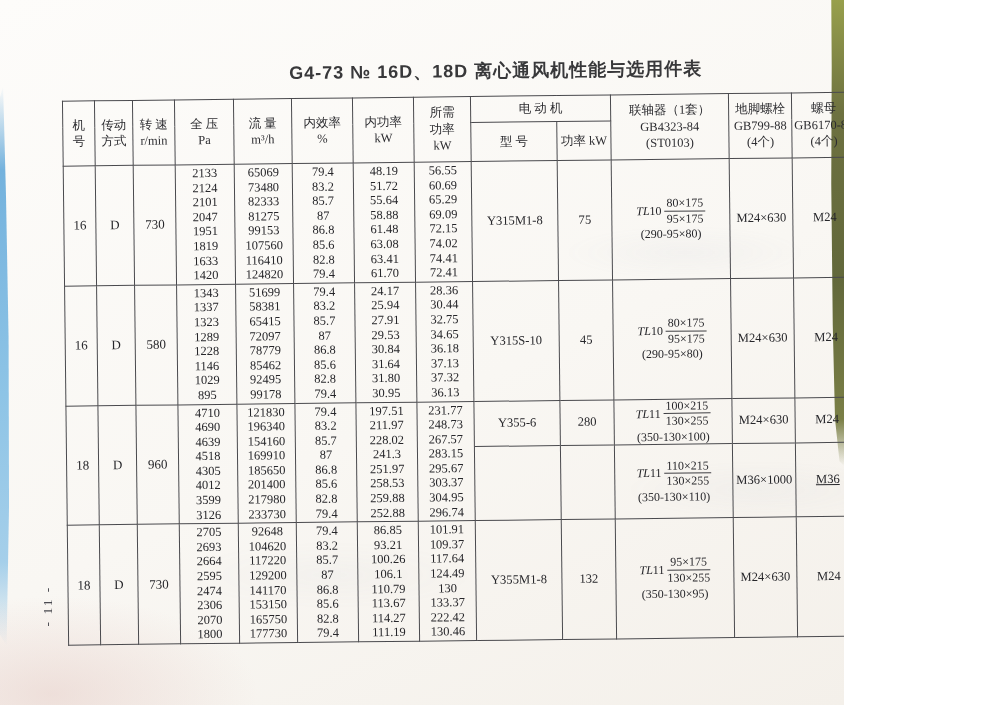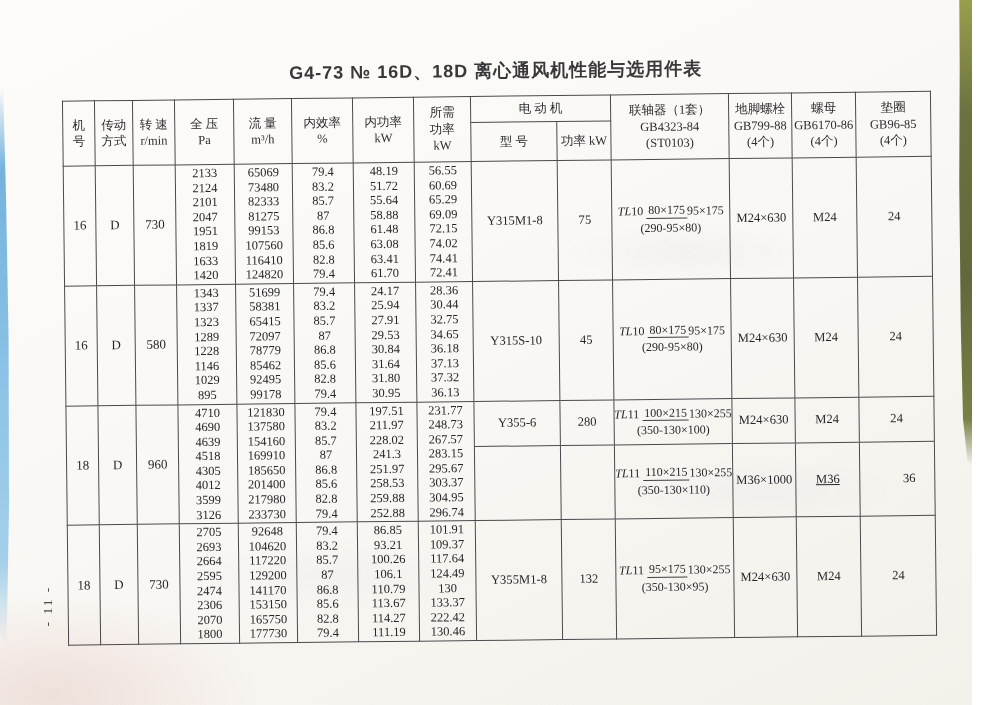--- a/index.html
+++ b/index.html
@@ -1,17 +1,17 @@
 <!DOCTYPE html>
 <html><head>
 <meta charset="utf-8">
 <style>
   html,body{margin:0;padding:0;}
   .viewport{
-    position:relative;width:972px;height:705px;overflow:hidden;
+    position:relative;width:844px;height:705px;overflow:hidden;
     background:linear-gradient(155deg,#fdfcfa 0%,#f9f7f3 55%,#f4f0ea 100%);
     font-family:"Liberation Serif","DejaVu Sans",serif;color:#26262a;
   }
   
   .edge-left{
     position:absolute;left:0;top:86px;width:11px;height:560px;
     background:linear-gradient(to bottom,rgba(110,170,215,0) 0%,#74b2dd 15%,#8ec4e6 55%,#a5cfea 85%,rgba(165,207,234,0) 100%);
     clip-path:polygon(0 2%,28% 0,55% 20%,78% 45%,82% 75%,60% 100%,0 98%);
   }
   .edge-right{
@@ -43,21 +43,21 @@
   td.c-center{text-align:center;vertical-align:middle;font-size:13px;}
   .v-stack{padding:1px 0;}
   .v-stack .vline{height:14.6px;line-height:14.6px;text-align:center;font-size:12.5px;}
   td.split{vertical-align:top;}
   .sec{display:flex;flex-direction:column;align-items:center;justify-content:center;overflow:hidden;}
   .sec-b{border-bottom:1px solid #4a4a4e;}
   .plain-val{font-size:12.6px;text-align:center;line-height:1.2;}
   .coupling{display:flex;flex-direction:column;align-items:center;justify-content:center;}
   .cp-main{display:flex;align-items:center;justify-content:center;gap:3px;font-size:12px;line-height:1.05;}
   .cp-series i{font-style:italic;}
-  .cp-frac{display:inline-flex;text-align:center;}
+  .cp-frac{display:inline-flex;flex-direction:column;text-align:center;}
   .cp-top{border-bottom:1px solid #3f3f43;padding:0 2px 1px;}
   .cp-bot{padding-top:1px;}
   .cp-note{font-size:12px;margin-top:3px;text-align:center;line-height:1.1;}
   .page-num{
     position:absolute;left:18px;top:596px;width:60px;height:20px;
     display:flex;align-items:center;justify-content:center;
     transform:rotate(-90deg);font-size:13.5px;letter-spacing:2px;color:#4a4a50;
   }
 </style>
 </head>
@@ -355,21 +355,21 @@
                 <div class="vline">4518</div>
                 <div class="vline">4305</div>
                 <div class="vline">4012</div>
                 <div class="vline">3599</div>
                 <div class="vline">3126</div>
               </div>
             </td>
             <td>
               <div class="v-stack">
                 <div class="vline">121830</div>
-                <div class="vline">137580</div>
+                <div class="vline">196340</div>
                 <div class="vline">154160</div>
                 <div class="vline">169910</div>
                 <div class="vline">185650</div>
                 <div class="vline">201400</div>
                 <div class="vline">217980</div>
                 <div class="vline">233730</div>
               </div>
             </td>
             <td>
               <div class="v-stack">

